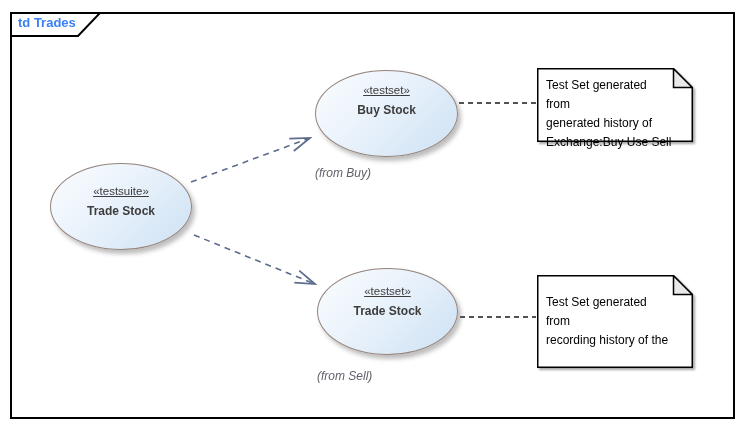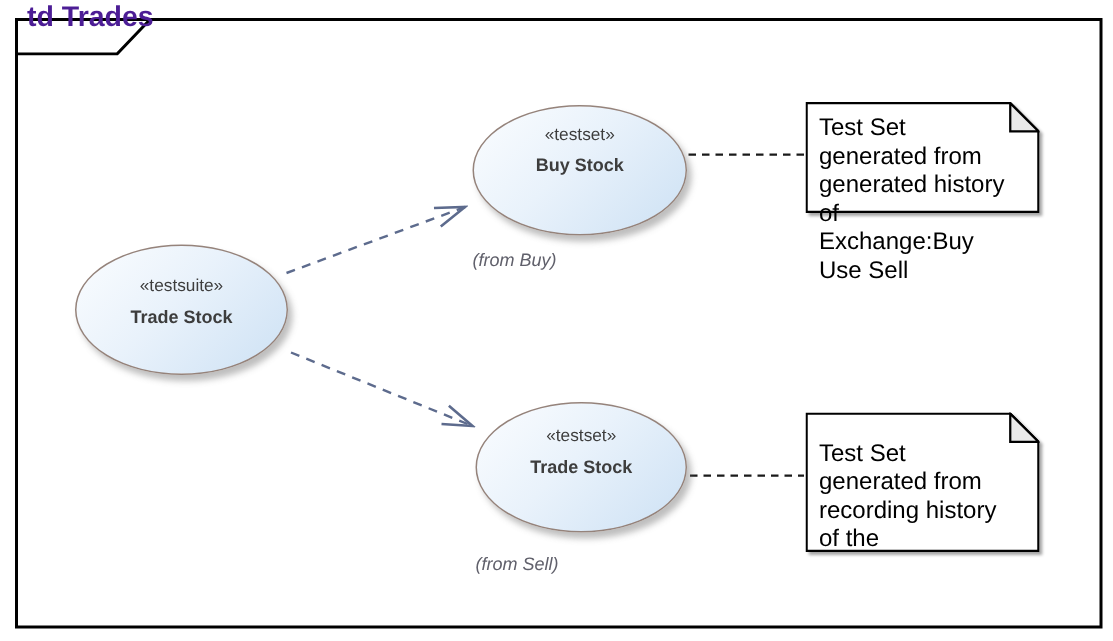--- a/index.html
+++ b/index.html
@@ -7,54 +7,54 @@
     position:relative;width:742px;height:427px;background:#fff;overflow:hidden;
     font-family:"Liberation Sans", sans-serif;
   }
   
   .frame{
     position:absolute;left:10px;top:12px;width:725px;height:407px;
     border:2px solid #000;box-sizing:border-box;background:transparent;
   }
   .frame-tab{position:absolute;left:10px;top:12px;width:92px;height:25px;}
   .frame-tab-label{
-    position:absolute;left:18px;top:1px;font-size:19px;font-weight:bold;color:#4c1d95;
+    position:absolute;left:18px;top:15px;font-size:13px;font-weight:bold;color:#3b82f6;
     white-space:nowrap;
   }
   
   svg.overlay{position:absolute;left:0;top:0;width:742px;height:427px;}
   
   .node{
     position:absolute;border-radius:50%;
     border:1.5px solid var(--ellipse-border);
     background:linear-gradient(135deg,var(--ellipse-top) 0%, #e9f2fb 45%, var(--ellipse-bottom) 100%);
     box-shadow:3px 4px 4px rgba(110,110,110,0.45);
     box-sizing:border-box;
     display:flex;flex-direction:column;align-items:center;justify-content:center;
   }
   .node .stack{display:flex;flex-direction:column;align-items:center;gap:7px;}
-  .stereotype{font-size:11.5px;color:var(--node-text);white-space:nowrap;}
+  .stereotype{font-size:11.5px;color:var(--node-text);white-space:nowrap;text-decoration:underline;}
   .node-name{font-size:12px;font-weight:bold;color:var(--node-text);white-space:nowrap;}
   .node-trade{left:50px;top:163px;width:142px;height:87px;}
   .node-trade .stack{transform:translateY(-5px);}
   .node-buy{left:315px;top:70px;width:143px;height:87px;}
   .node-buy .stack{transform:translateY(-13px);}
   .node-sell{left:317px;top:268px;width:141px;height:87px;}
   .node-sell .stack{transform:translateY(-10px);}
   .caption{
     position:absolute;text-align:left;font-size:12px;font-style:italic;
     color:var(--caption);white-space:nowrap;
   }
   .caption-buy{left:315px;top:166px;width:143px;}
   .caption-sell{left:317px;top:369px;width:141px;}
   
   .note{position:absolute;}
   .note svg.note-shape{position:absolute;left:0;top:0;filter:drop-shadow(2px 2px 1px rgba(0,0,0,0.35));}
   .note-text{
-    position:absolute;left:9px;right:20px;font-size:16px;line-height:19px;color:#000;
+    position:absolute;left:9px;right:20px;font-size:12px;line-height:19px;color:#000;
   }
   .note-buy{left:537px;top:68px;width:156px;height:74px;}
   .note-buy .note-text{top:8px;}
   .note-sell{left:537px;top:275px;width:156px;height:93px;}
   .note-sell .note-text{top:18px;}
   .hl{color:var(--highlight);}
 </style>
 </head>
 <body>
 

